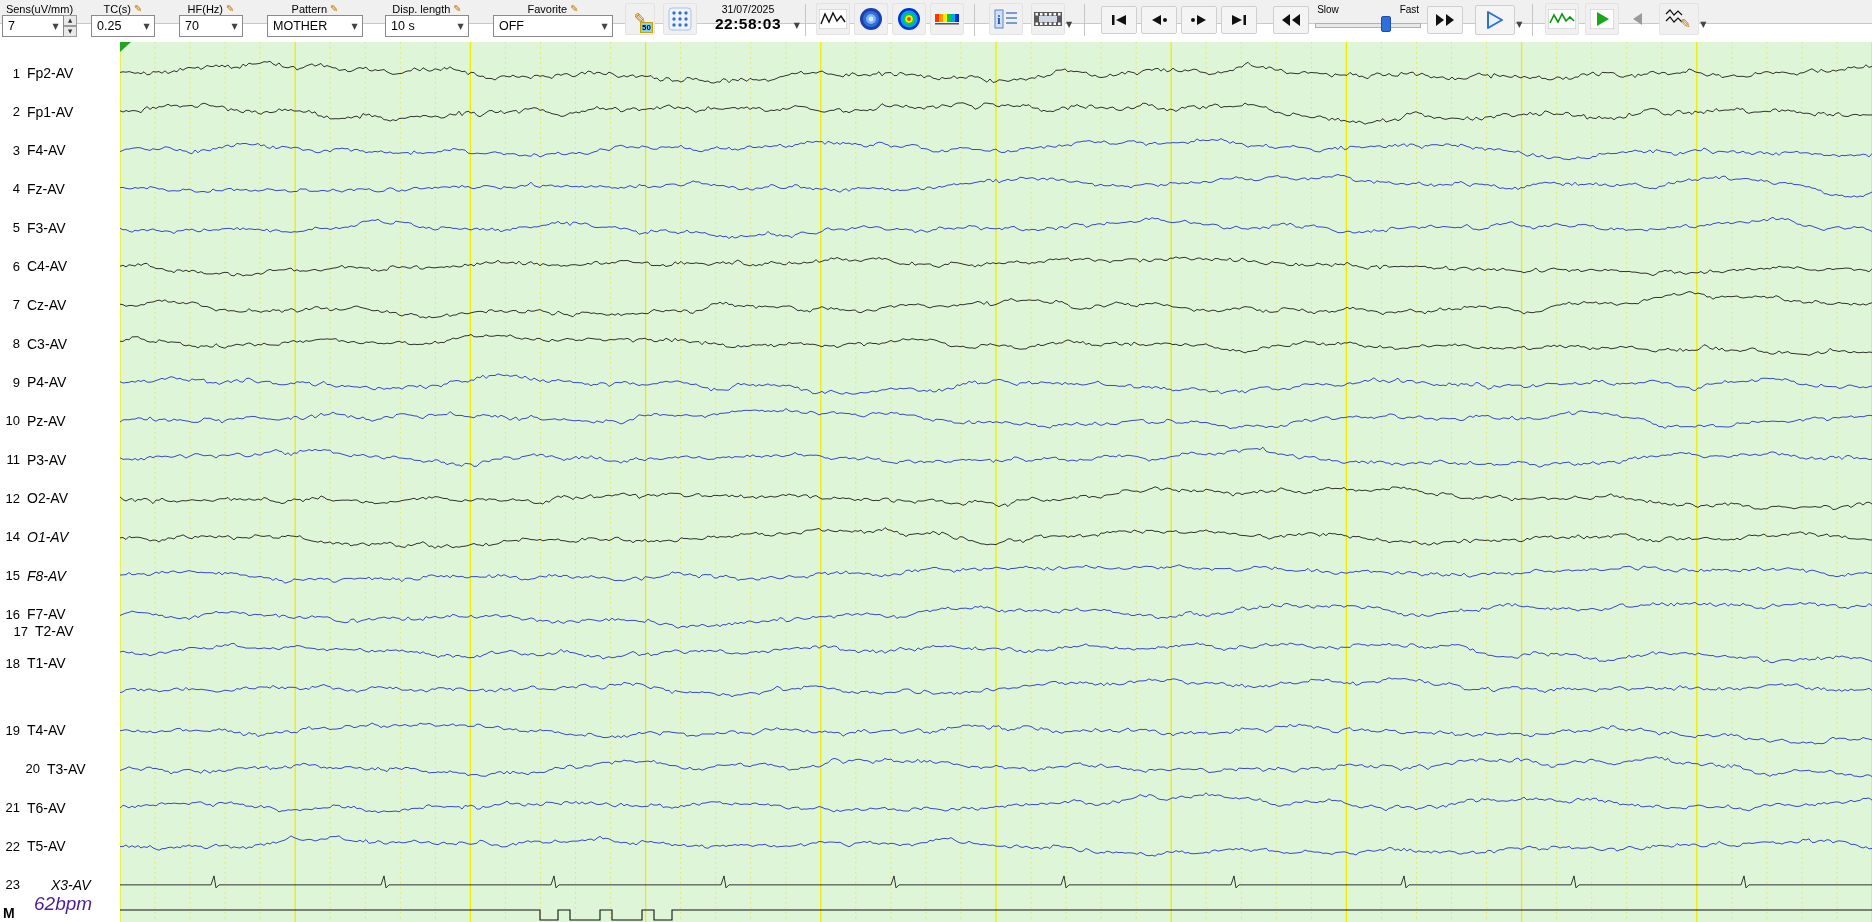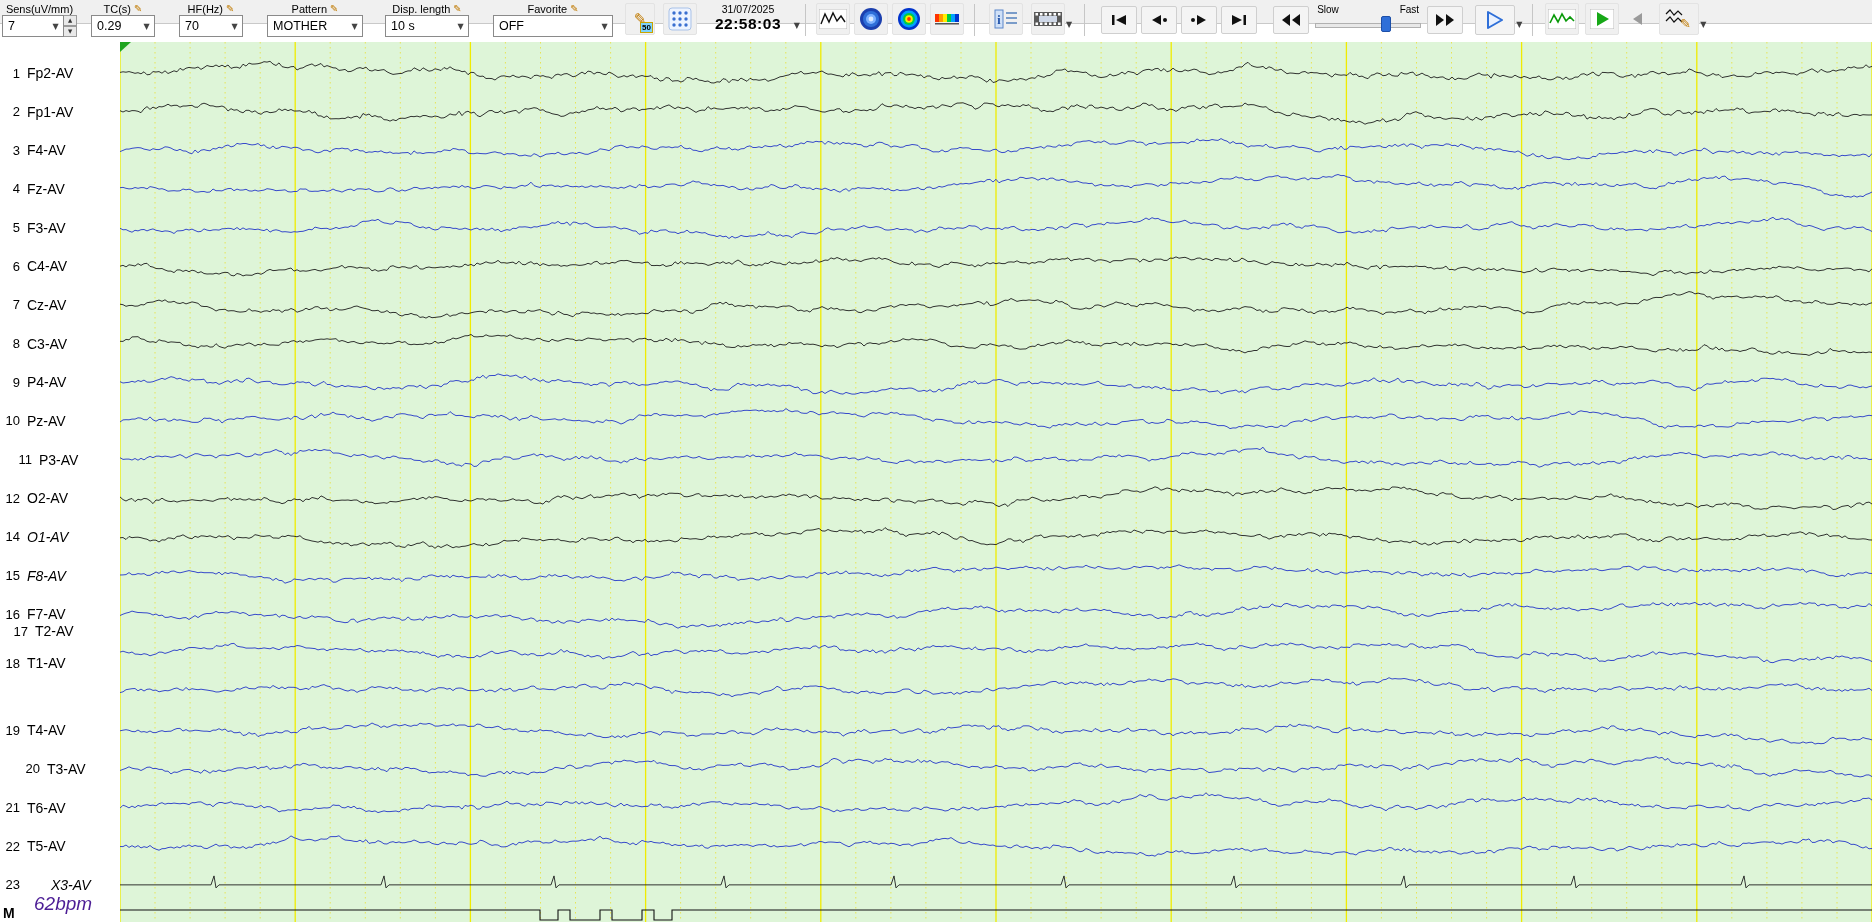--- a/index.html
+++ b/index.html
@@ -74,21 +74,21 @@
       </div>
     </div>
   </div>
 
   <div class="group" style="margin-left:14px">
     <div class="grp-top">
         <span class="grp-label">TC(s)</span>
         <span class="pencil-icon">✎</span>
       </div>
     <div class="combo" style="width:64px">
-      <span class="val">0.29</span>
+      <span class="val">0.25</span>
         <span class="dd">▼</span>
     </div>
   </div>
 
   <div class="group" style="margin-left:24px">
     <div class="grp-top">
         <span class="grp-label">HF(Hz)</span>
         <span class="pencil-icon">✎</span>
       </div>
     <div class="combo" style="width:64px">
@@ -364,21 +364,21 @@
         <span class="ch-name">C3-AV</span>
       </div>
       <div class="ch-row" style="top: 331.28px;">
         <span class="ch-num">9</span>
         <span class="ch-name">P4-AV</span>
       </div>
       <div class="ch-row" style="top: 369.94px;">
         <span class="ch-num">10</span>
         <span class="ch-name">Pz-AV</span>
       </div>
-      <div class="ch-row" style="top: 408.6px; margin-left: 12px;">
+      <div class="ch-row" style="top: 408.6px;">
         <span class="ch-num">11</span>
         <span class="ch-name">P3-AV</span>
       </div>
       <div class="ch-row" style="top: 447.26px;">
         <span class="ch-num">12</span>
         <span class="ch-name">O2-AV</span>
       </div>
       <div class="ch-row italic" style="top: 485.92px;">
         <span class="ch-num">14</span>
         <span class="ch-name">O1-AV</span>

